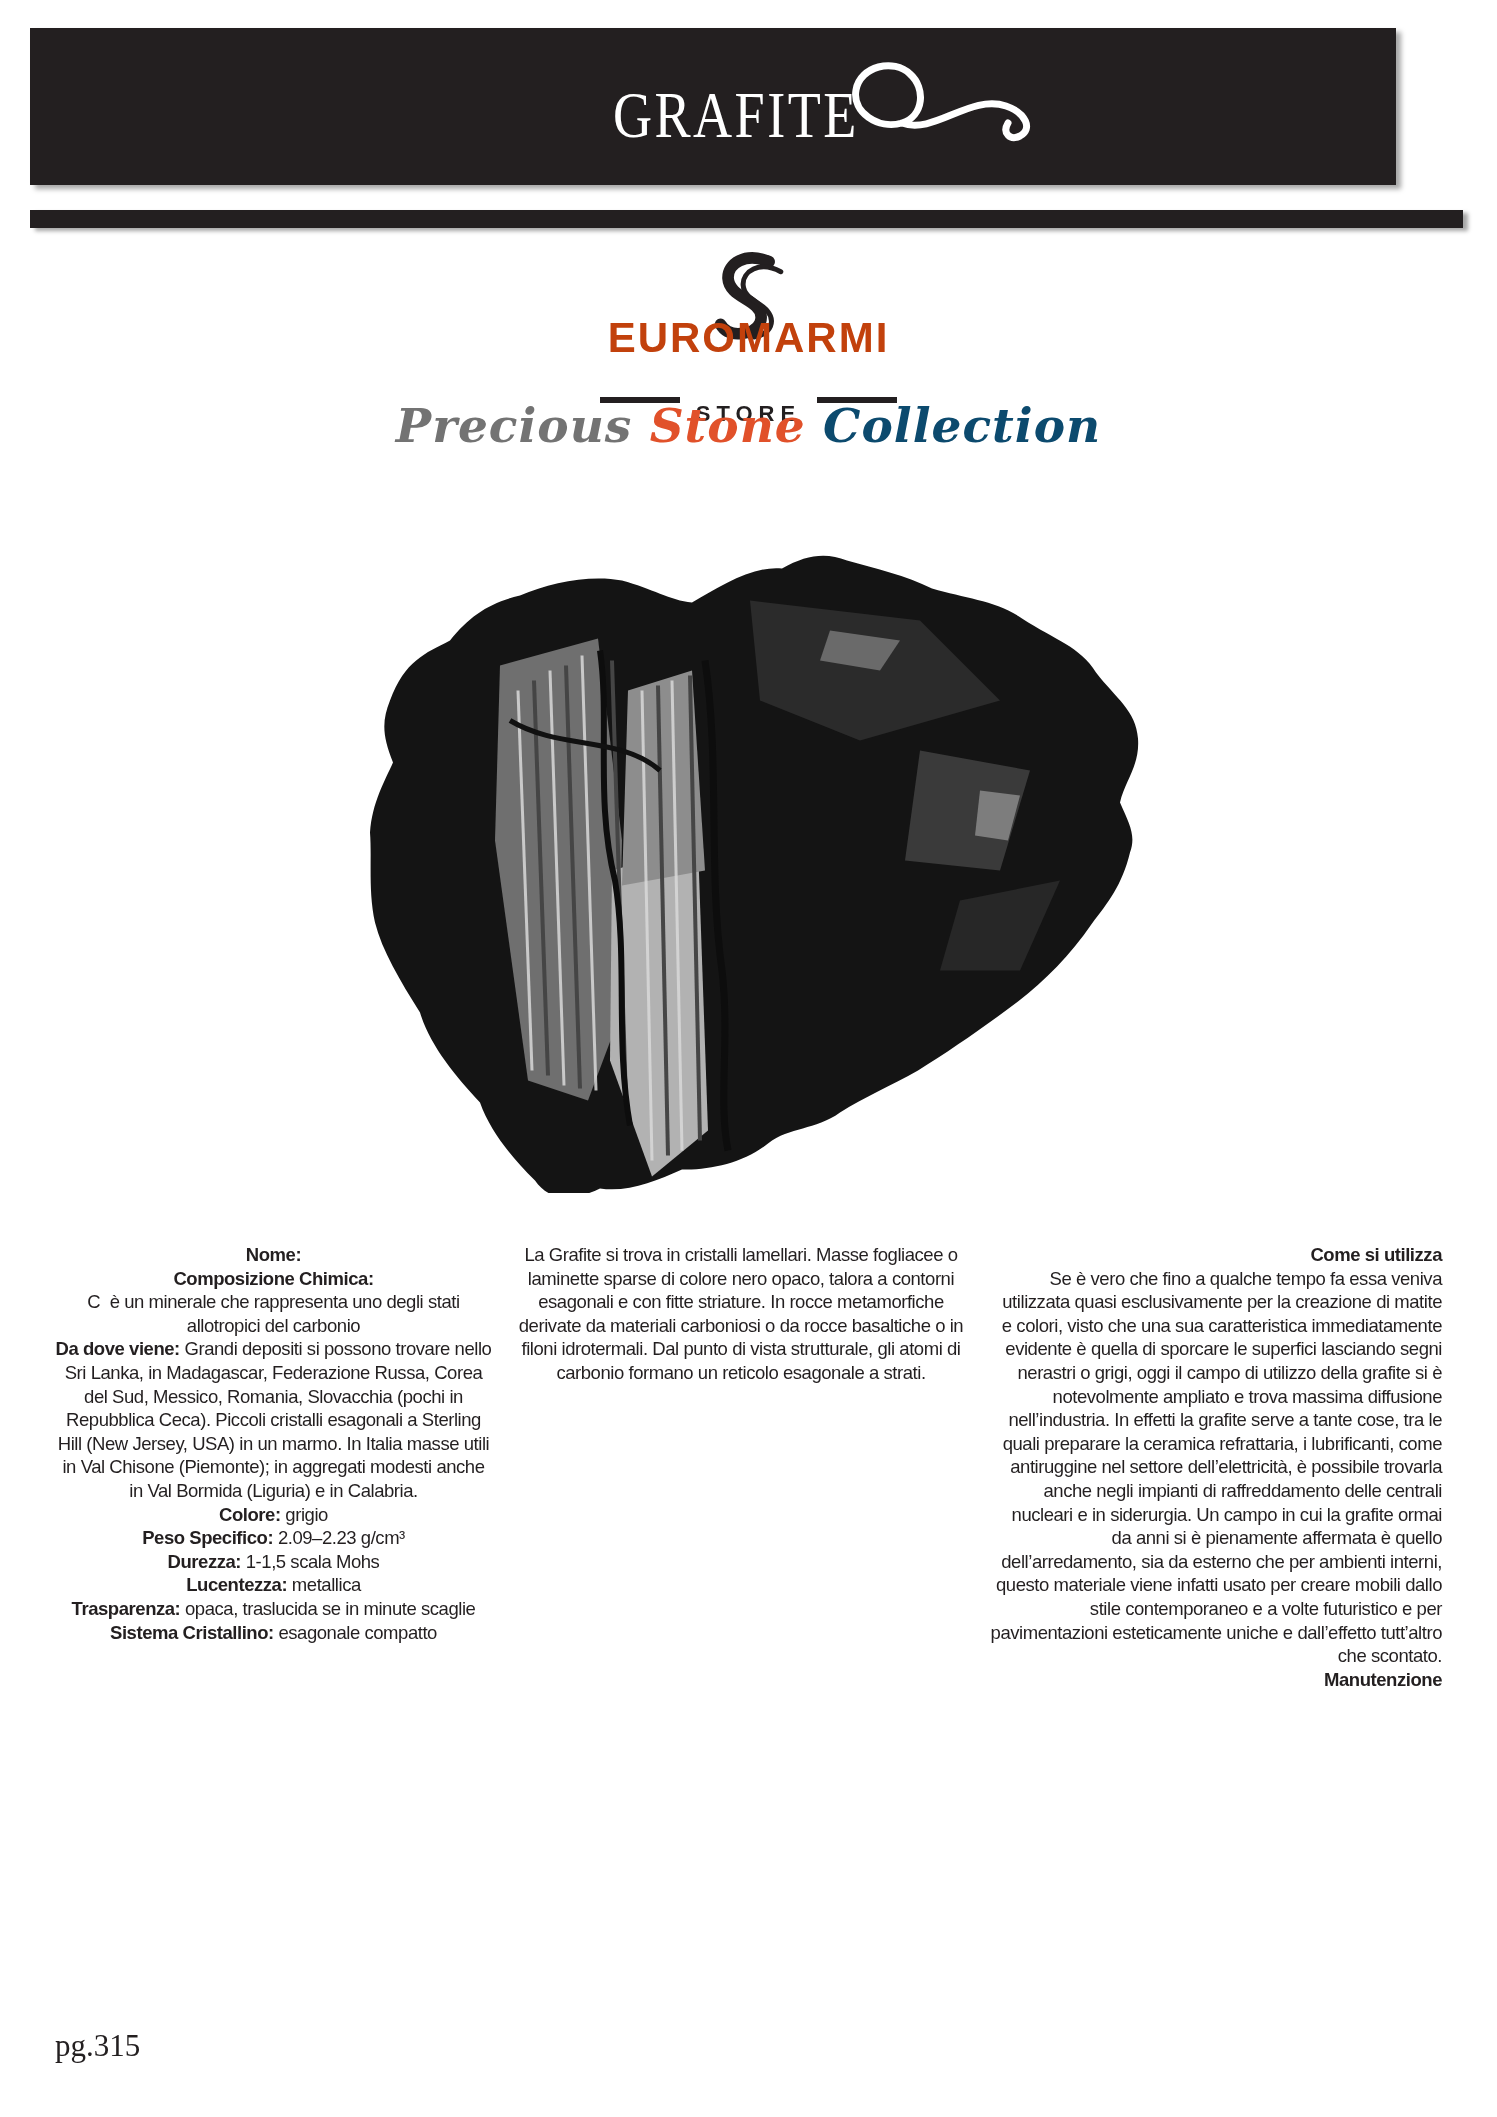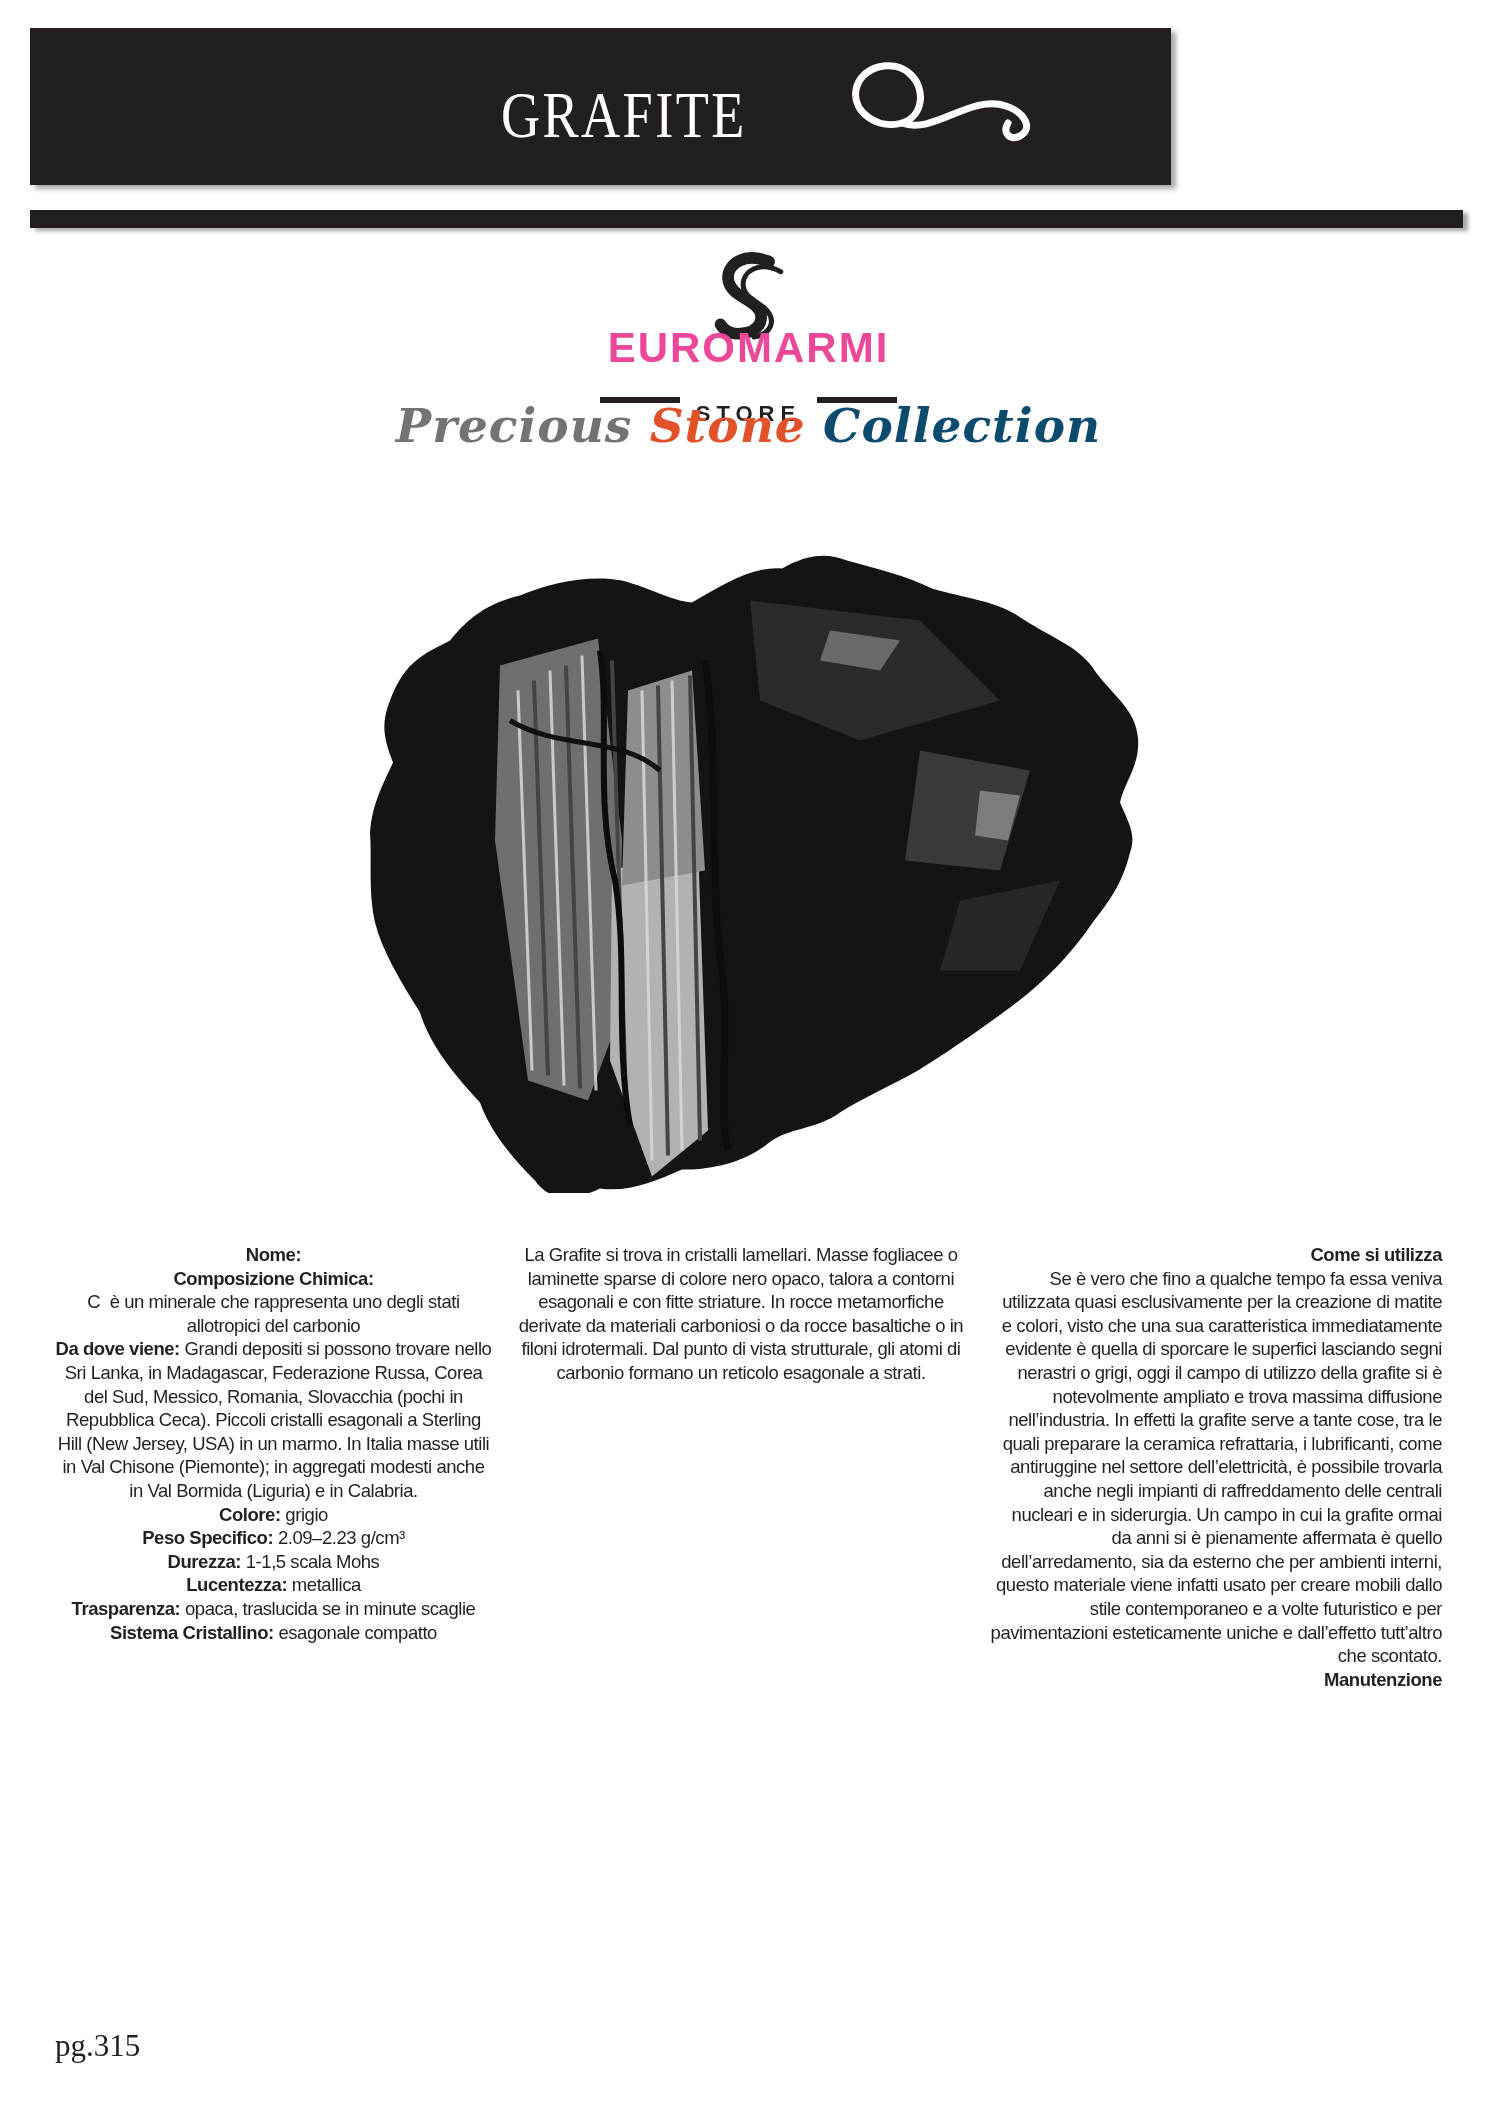--- a/index.html
+++ b/index.html
@@ -5,21 +5,21 @@
   * { margin:0; padding:0; box-sizing:border-box; }
   html,body { background:#ffffff; }
   body {
     width:1497px; height:2117px; position:relative;
     font-family:"Liberation Sans", sans-serif;
     color:#231f20; overflow:hidden;
   }
 
   
   .banner {
-    position:absolute; left:30px; top:28px; width:1141px; height:157px;
+    position:absolute; left:30px; top:28px; width:1366px; height:157px;
     background:#231f20;
     box-shadow:5px 4px 5px rgba(0,0,0,0.35);
     display:flex; align-items:center; justify-content:center;padding-left:46px;
   }
   .banner-title {
     color:#ffffff; font-family:"Liberation Serif", serif;
     font-size:66px; font-weight:400; letter-spacing:3px;
     transform:scaleX(0.82); white-space:nowrap;
     position:relative; top:8px;
   }
@@ -29,23 +29,23 @@
   }
   .thin-bar {
     position:absolute; left:30px; top:210px; width:1433px; height:18px;
     background:#231f20;
     box-shadow:5px 3px 4px rgba(0,0,0,0.35);
   }
 
   
   .monogram { position:absolute; left:706px; top:250px; width:86px; height:92px; }
   .brand-name {
-    position:absolute; left:0; top:324px; width:100%;
+    position:absolute; left:0; top:314px; width:100%;
     text-align:center; font-weight:700; font-size:42px;
-    letter-spacing:2px; color:#ec4899;
+    letter-spacing:2px; color:#c2410c;
   }
   .store-row {
     position:absolute; left:0; top:372px; width:100%;
     display:flex; align-items:center; justify-content:center; gap:16px;
   }
   .store-rule { width:80px; height:6px; background:#231f20; }
   .store-label { font-weight:700; font-size:22px; letter-spacing:6px; color:#231f20;margin-top:29px; }
   .collection-line {
     position:absolute; left:0; top:398px; width:100%;
     text-align:center; font-family:"DejaVu Serif", serif;

